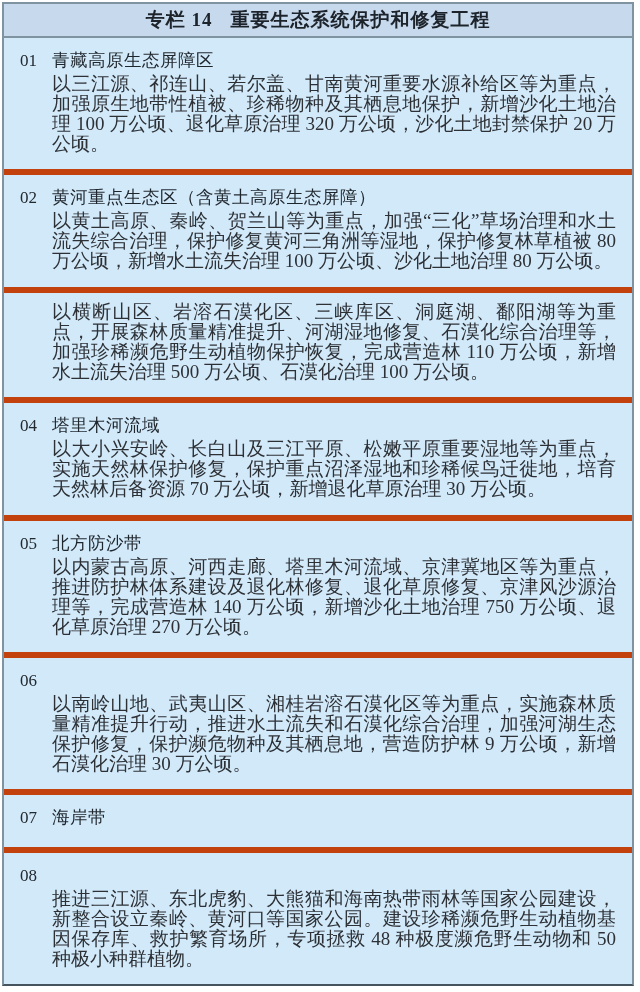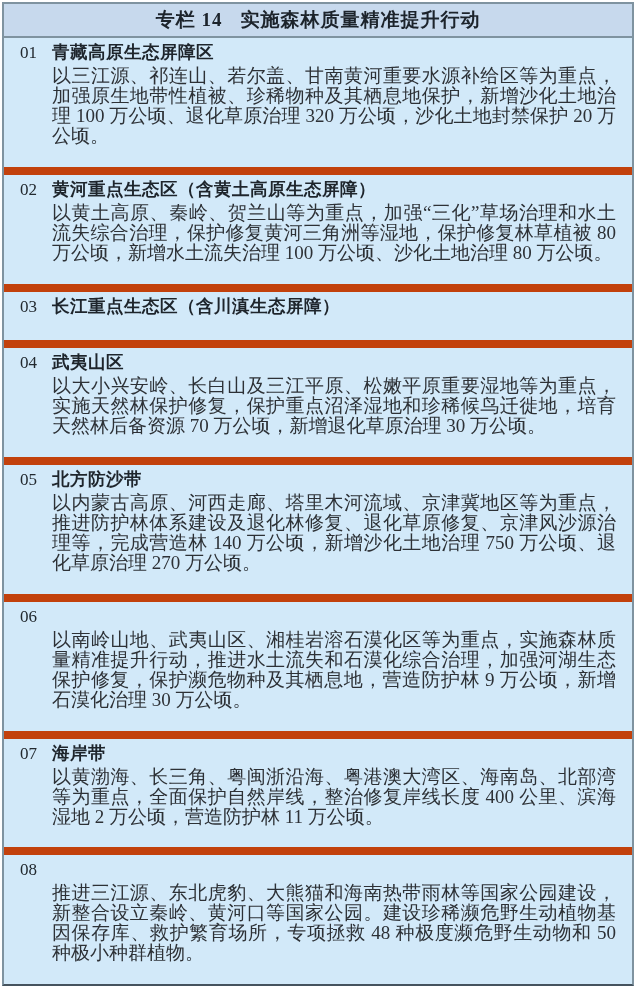--- a/index.html
+++ b/index.html
@@ -38,59 +38,59 @@
     letter-spacing: 1px;
   }
   .title-prefix { margin-right: 18px; }
   .sections {
     flex: 1 1 auto;
     display: flex;
     flex-direction: column;
     background: #d2e9f9;
   }
   .section {
-    padding: 1px 16px 5px 16px;
+    padding: 9px 16px 5px 16px;
     color: #2d3136;
     flex: 1 1 auto;
   }
   .section + .section {
-    border-top: 8px solid #c2410c;
+    border-top: 6px solid #c2410c;
   }
   .sec-header {
     display: flex;
     align-items: baseline;
     line-height: 27px;
     font-size: 17.5px;
   }
   .sec-num {
     flex: 0 0 32px;
     font-size: 17px;
     color: #22292f;
   }
   .sec-title {
-    font-weight: bold;
+    font-weight: normal;
     color: #1e252c;
     letter-spacing: 0.5px;
   }
   .sec-body {
     margin: 0 0 0 32px;
     font-size: 19px;
     line-height: 20px;
     text-align: justify;
     color: #2d3136;
   }
 </style>
 </head>
 <body>
 
 <div class="panel">
 
   <div class="title-bar">
     <span class="title-prefix">专栏 14</span>
-    <span class="title-main">实施森林质量精准提升行动</span>
+    <span class="title-main">重要生态系统保护和修复工程</span>
   </div>
 
   <div class="sections">
 
     <div class="section">
       <div class="sec-header">
         <span class="sec-num">01</span>
         <span class="sec-title">青藏高原生态屏障区</span>
       </div>
       <p class="sec-body">以三江源、祁连山、若尔盖、甘南黄河重要水源补给区等为重点，加强原生地带性植被、珍稀物种及其栖息地保护，新增沙化土地治理 100 万公顷、退化草原治理 320 万公顷，沙化土地封禁保护 20 万公顷。</p>
@@ -98,30 +98,27 @@
 
     <div class="section">
       <div class="sec-header">
         <span class="sec-num">02</span>
         <span class="sec-title">黄河重点生态区（含黄土高原生态屏障）</span>
       </div>
       <p class="sec-body">以黄土高原、秦岭、贺兰山等为重点，加强“三化”草场治理和水土流失综合治理，保护修复黄河三角洲等湿地，保护修复林草植被 80 万公顷，新增水土流失治理 100 万公顷、沙化土地治理 80 万公顷。</p>
     </div>
 
     <div class="section">
-      <div class="sec-header">
-        <span class="sec-num">03</span>
-        <span class="sec-title">长江重点生态区（含川滇生态屏障）</span>
-      </div>
+      <p class="sec-body">以横断山区、岩溶石漠化区、三峡库区、洞庭湖、鄱阳湖等为重点，开展森林质量精准提升、河湖湿地修复、石漠化综合治理等，加强珍稀濒危野生动植物保护恢复，完成营造林 110 万公顷，新增水土流失治理 500 万公顷、石漠化治理 100 万公顷。</p>
     </div>
 
     <div class="section">
       <div class="sec-header">
         <span class="sec-num">04</span>
-        <span class="sec-title">武夷山区</span>
+        <span class="sec-title">塔里木河流域</span>
       </div>
       <p class="sec-body">以大小兴安岭、长白山及三江平原、松嫩平原重要湿地等为重点，实施天然林保护修复，保护重点沼泽湿地和珍稀候鸟迁徙地，培育天然林后备资源 70 万公顷，新增退化草原治理 30 万公顷。</p>
     </div>
 
     <div class="section">
       <div class="sec-header">
         <span class="sec-num">05</span>
         <span class="sec-title">北方防沙带</span>
       </div>
       <p class="sec-body">以内蒙古高原、河西走廊、塔里木河流域、京津冀地区等为重点，推进防护林体系建设及退化林修复、退化草原修复、京津风沙源治理等，完成营造林 140 万公顷，新增沙化土地治理 750 万公顷、退化草原治理 270 万公顷。</p>
@@ -132,21 +129,20 @@
         <span class="sec-num">06</span>
       </div>
       <p class="sec-body">以南岭山地、武夷山区、湘桂岩溶石漠化区等为重点，实施森林质量精准提升行动，推进水土流失和石漠化综合治理，加强河湖生态保护修复，保护濒危物种及其栖息地，营造防护林 9 万公顷，新增石漠化治理 30 万公顷。</p>
     </div>
 
     <div class="section">
       <div class="sec-header">
         <span class="sec-num">07</span>
         <span class="sec-title">海岸带</span>
       </div>
-      <p class="sec-body">以黄渤海、长三角、粤闽浙沿海、粤港澳大湾区、海南岛、北部湾等为重点，全面保护自然岸线，整治修复岸线长度 400 公里、滨海湿地 2 万公顷，营造防护林 11 万公顷。</p>
     </div>
 
     <div class="section">
       <div class="sec-header">
         <span class="sec-num">08</span>
       </div>
       <p class="sec-body">推进三江源、东北虎豹、大熊猫和海南热带雨林等国家公园建设，新整合设立秦岭、黄河口等国家公园。建设珍稀濒危野生动植物基因保存库、救护繁育场所，专项拯救 48 种极度濒危野生动物和 50 种极小种群植物。</p>
     </div>
 
   </div>

